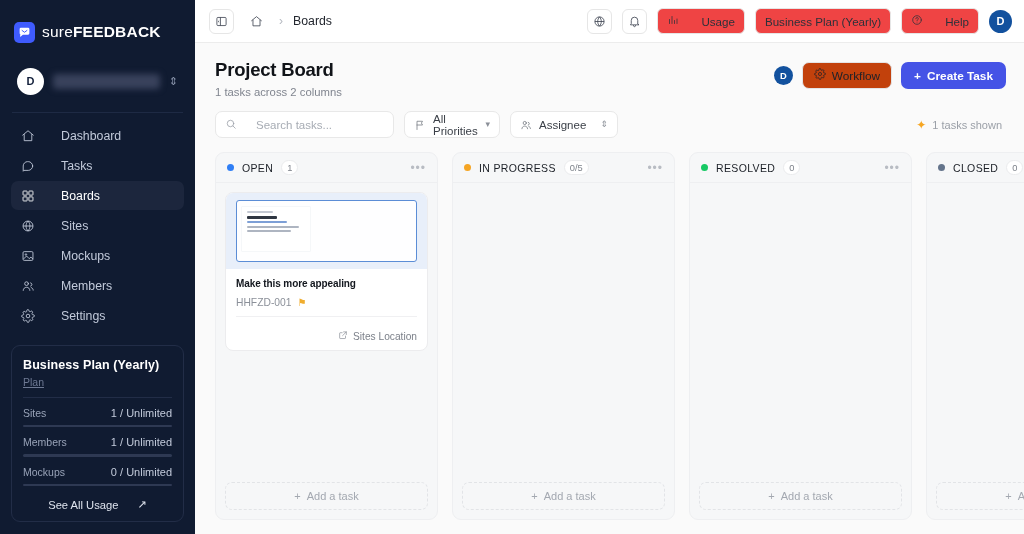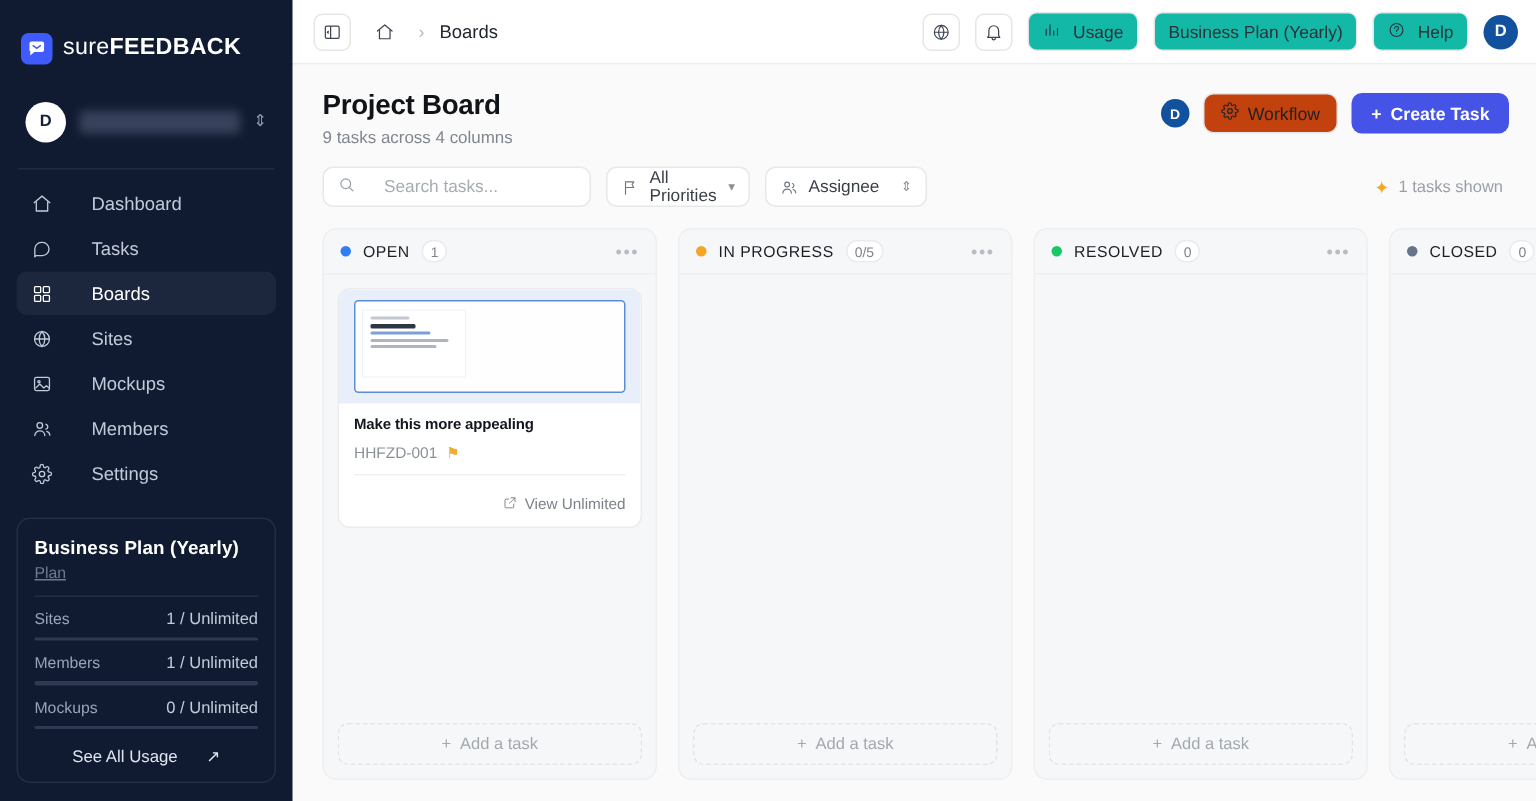--- a/index.html
+++ b/index.html
@@ -95,22 +95,22 @@
     width: 25px; height: 25px; border: 1px solid #e6e6e6; border-radius: 6px;
     background: #fff; display:flex; align-items:center; justify-content:center;
     color: #3c4350; cursor: pointer;
   }
   .icon-btn.plain { border-color: transparent; }
   .icon-btn svg { width: 13px; height: 13px; stroke: currentColor; fill:none; stroke-width:1.5; }
   .crumb-sep { color: #b5b9c0; font-size: 12px; }
   .crumb-txt { color: #23272f; font-size: 12.3px; }
   .spacer { flex: 1; }
   .tb-btn {
-    height: 26px; border: 1px solid #e6e6e6; border-radius: 6px; background: #14b8a6;
-    display: flex; align-items: center; gap: 8px; padding: 0 9px;
+    height: 26px; border: 1px solid #e6e6e6; border-radius: 6px; background: #ef4444;
+    display: flex; align-items: center; gap: 22px; padding: 0 9px;
     font-size: 11.6px; color: #2c313a; cursor: pointer; white-space: nowrap;
   }
   .tb-btn svg { width: 12px; height: 12px; stroke: currentColor; fill:none; stroke-width:1.5; }
   .avatar-blue {
     width: 23px; height: 23px; border-radius: 50%; background: #12519e;
     color: #fff; font-size: 11px; font-weight: 600;
     display:flex; align-items:center; justify-content:center; cursor: pointer;
   }
 
   .page-head { padding: 16px 18px 0 20px; display: flex; align-items: flex-start; }
@@ -406,21 +406,21 @@
             </svg>
         </span>
         <span>Help</span>
       </div>
       <div class="avatar-blue">D</div>
     </header>
 
     <div class="page-head">
       <div>
         <div class="page-title">Project Board</div>
-        <div class="page-sub">9 tasks across 4 columns</div>
+        <div class="page-sub">1 tasks across 2 columns</div>
       </div>
       <div class="head-actions">
         <div class="avatar-sm">D</div>
         <div class="wf-btn">
           <span>
             <svg viewBox="0 0 24 24">
                 <circle cx="12" cy="12" r="3.1"></circle>
                 <path d="M19.2 14.6a1.6 1.6 0 0 0 .32 1.77l.06.06a1.95 1.95 0 1 1-2.76 2.76l-.06-.06a1.6 1.6 0 0 0-1.77-.32 1.6 1.6 0 0 0-.97 1.46V21a1.95 1.95 0 1 1-3.9 0v-.1a1.6 1.6 0 0 0-1.05-1.46 1.6 1.6 0 0 0-1.77.32l-.06.06a1.95 1.95 0 1 1-2.76-2.76l.06-.06a1.6 1.6 0 0 0 .32-1.77 1.6 1.6 0 0 0-1.46-.97H3a1.95 1.95 0 1 1 0-3.9h.1a1.6 1.6 0 0 0 1.46-1.05 1.6 1.6 0 0 0-.32-1.77l-.06-.06a1.95 1.95 0 1 1 2.76-2.76l.06.06a1.6 1.6 0 0 0 1.77.32h.08a1.6 1.6 0 0 0 .97-1.46V3a1.95 1.95 0 1 1 3.9 0v.1a1.6 1.6 0 0 0 .97 1.46 1.6 1.6 0 0 0 1.77-.32l.06-.06a1.95 1.95 0 1 1 2.76 2.76l-.06.06a1.6 1.6 0 0 0-.32 1.77v.08a1.6 1.6 0 0 0 1.46.97H21a1.95 1.95 0 1 1 0 3.9h-.1a1.6 1.6 0 0 0-1.46.97z"></path>
               </svg>
           </span>
@@ -497,21 +497,21 @@
             </div>
             <div class="card-foot">
               <span class="view-loc">
                 <span>
                   <svg viewBox="0 0 24 24" stroke-linecap="round" stroke-linejoin="round">
                       <path d="M13.5 4.5H20V11"></path>
                       <path d="M20 4.5 11 13.5"></path>
                       <path d="M18 14.5V19a1.5 1.5 0 0 1-1.5 1.5h-11A1.5 1.5 0 0 1 4 19V8a1.5 1.5 0 0 1 1.5-1.5H10"></path>
                     </svg>
                 </span>
-                <span>View Unlimited</span>
+                <span>Sites Location</span>
               </span>
             </div>
           </div>
         </div>
         <div class="col-foot">
           <div class="add-task">
             <span>+</span>
             <span>Add a task</span>
           </div>
         </div>

